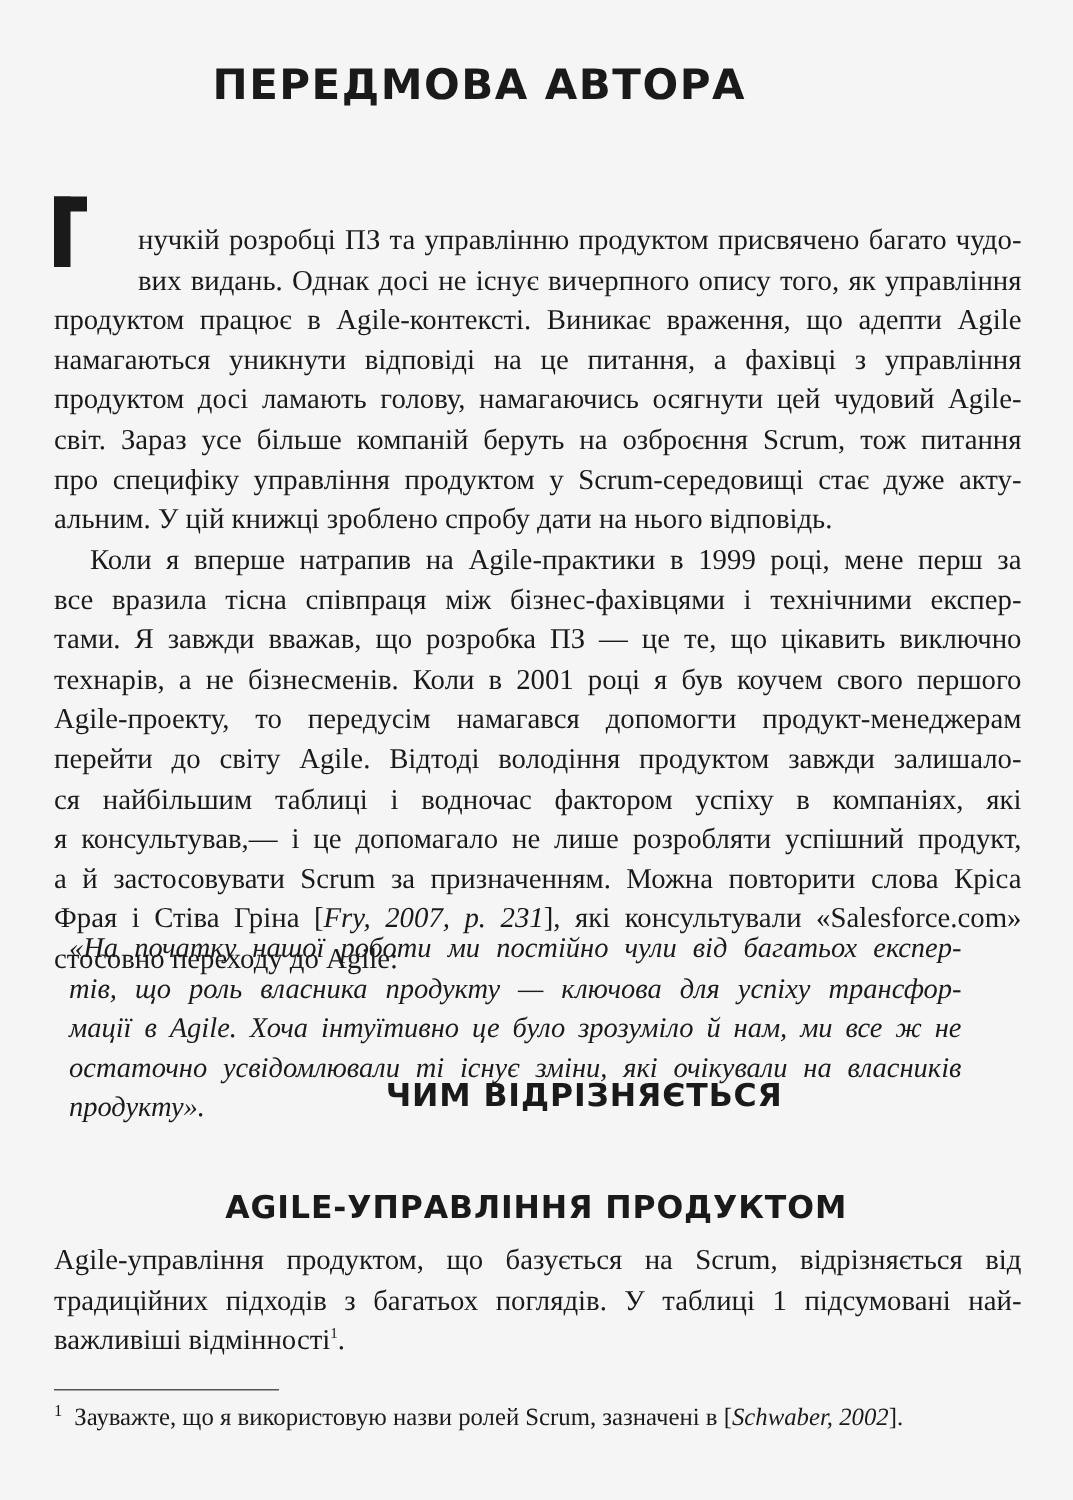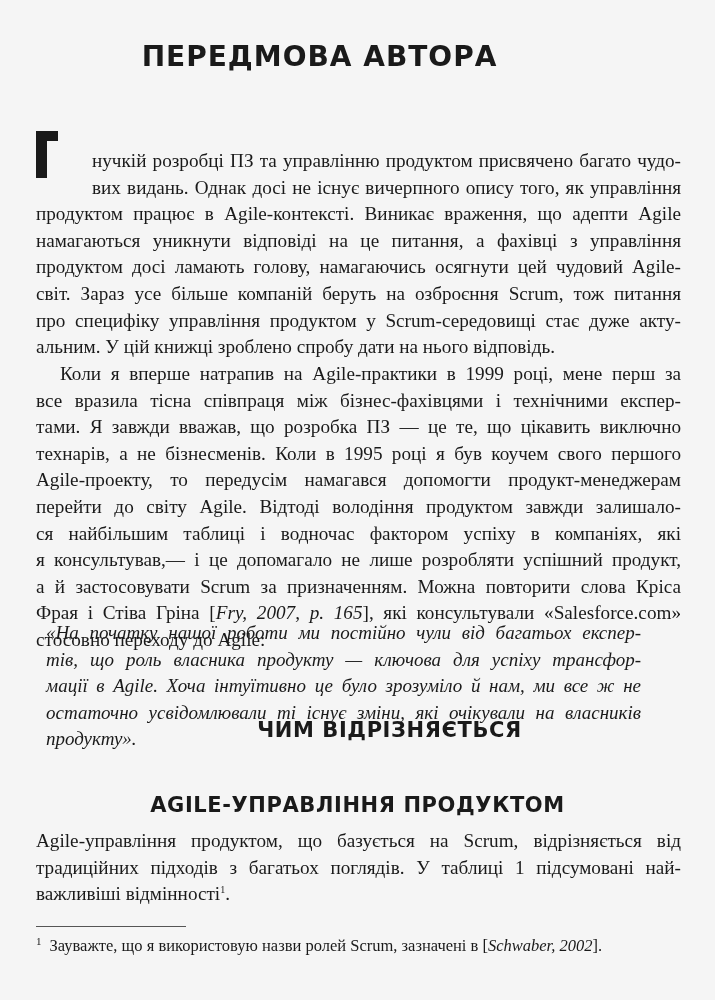--- a/index.html
+++ b/index.html
@@ -68,27 +68,27 @@
   <span class="line">продуктом досі ламають голову, намагаючись осягнути цей чудовий Agile-</span>
   <span class="line">світ. Зараз усе більше компаній беруть на озброєння Scrum, тож питання</span>
   <span class="line">про специфіку управління продуктом у Scrum-середовищі стає дуже акту-</span>
   <span class="line last">альним. У цій книжці зроблено спробу дати на нього відповідь.</span>
 </div>
 
 <div class="text" style="top:361px;">
   <span class="line indent-first">Коли я вперше натрапив на Agile-практики в 1999 році, мене перш за</span>
   <span class="line">все вразила тісна співпраця між бізнес-фахівцями і технічними експер-</span>
   <span class="line">тами. Я завжди вважав, що розробка ПЗ — це те, що цікавить виключно</span>
-  <span class="line">технарів, а не бізнесменів. Коли в 1995 році я був коучем свого першого</span>
+  <span class="line">технарів, а не бізнесменів. Коли в 2001 році я був коучем свого першого</span>
   <span class="line">Agile-проекту, то передусім намагався допомогти продукт-менеджерам</span>
   <span class="line">перейти до світу Agile. Відтоді володіння продуктом завжди залишало-</span>
   <span class="line">ся найбільшим таблиці і водночас фактором успіху в компаніях, які</span>
   <span class="line">я консультував,— і це допомагало не лише розробляти успішний продукт,</span>
   <span class="line">а й застосовувати Scrum за призначенням. Можна повторити слова Кріса</span>
-  <span class="line"><span>Фрая і Стіва Гріна [</span><i>Fry, 2007, p. 165</i><span>], які консультували «Salesforce.com»</span></span>
+  <span class="line"><span>Фрая і Стіва Гріна [</span><i>Fry, 2007, p. 231</i><span>], які консультували «Salesforce.com»</span></span>
   <span class="line last">стосовно переходу до Agile:</span>
 </div>
 
 <div class="quote" style="top:620px;">
   <span class="line">«На початку нашої роботи ми постійно чули від багатьох експер-</span>
   <span class="line">тів, що роль власника продукту — ключова для успіху трансфор-</span>
   <span class="line">мації в Agile. Хоча інтуїтивно це було зрозуміло й нам, ми все ж не</span>
   <span class="line">остаточно усвідомлювали ті існує зміни, які очікували на власників</span>
   <span class="line last">продукту».</span>
 </div>

